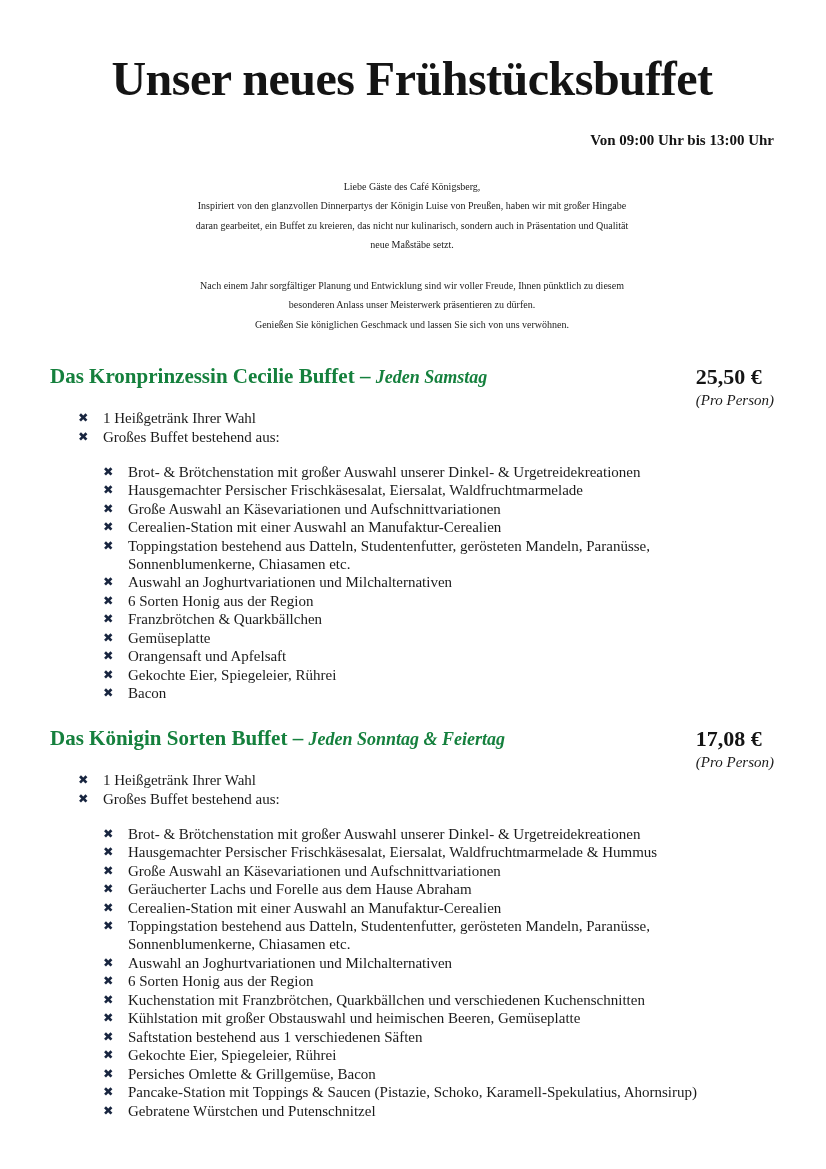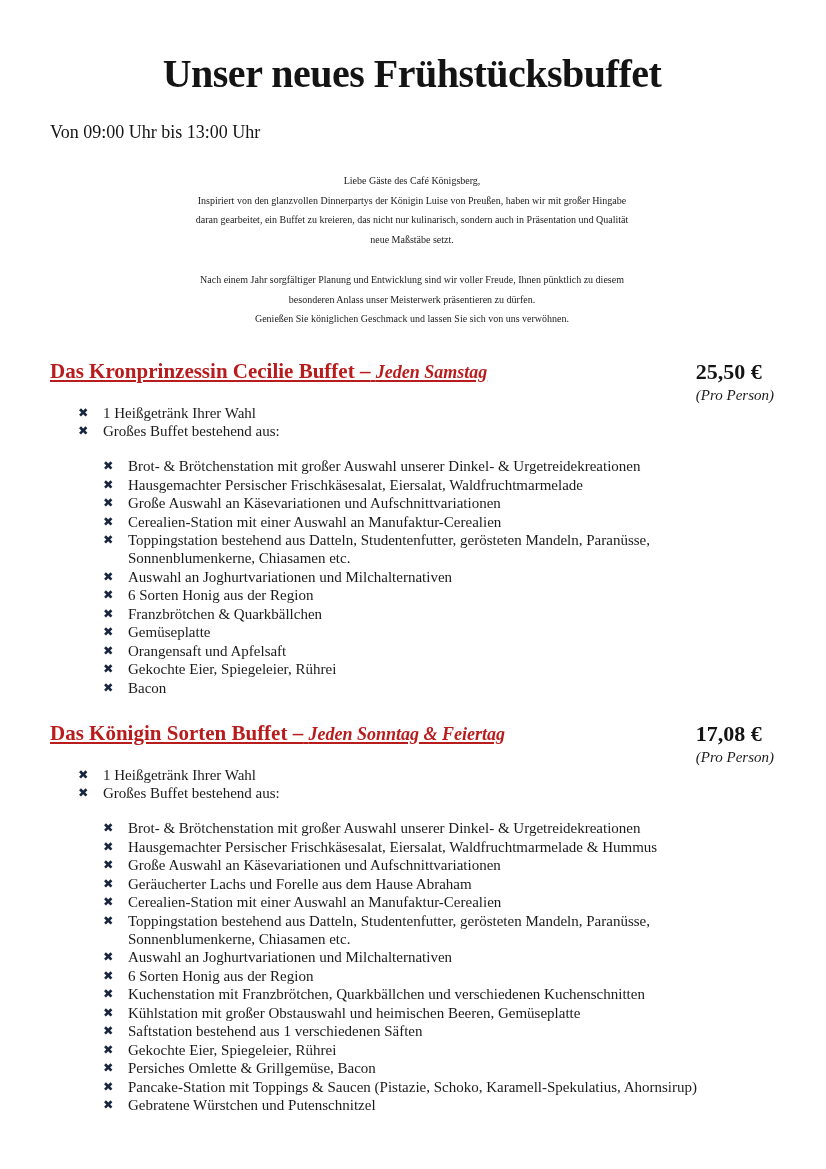--- a/index.html
+++ b/index.html
@@ -16,31 +16,31 @@
   }
   .page {
     box-sizing: border-box;
     width: 826px;
     height: 1169px;
     padding: 50px 52px 0 50px;
   }
   .doc-title {
     margin: 0;
     text-align: center;
-    font-size: 40px;
+    font-size: 48px;
     line-height: 1.2;
     font-weight: 700;
     letter-spacing: -0.5px;
     color: #141414;
   }
   .doc-subtitle {
     margin-top: 24px;
-    text-align: left;
-    font-size: 18px;
-    font-weight: 400;
+    text-align: right;
+    font-size: 15px;
+    font-weight: 700;
     color: #141414;
   }
   .intro p {
     margin: 0;
     text-align: center;
     font-size: 10px;
     line-height: 19.5px;
     white-space: pre-line;
   }
   .intro p.first { margin-top: 28px; }
@@ -51,23 +51,22 @@
   .section.second { margin-top: 24px; }
 
   .sec-header {
     display: flex;
     justify-content: space-between;
     align-items: flex-start;
   }
   .sec-title {
     font-size: 21px;
     font-weight: 700;
-    color: #b91c1c;
+    color: #15803d;
     white-space: nowrap;
-    text-decoration: underline;
   }
   .sec-title .sched {
     font-size: 18px;
     font-style: italic;
   }
   .sec-price-block { flex: none; }
   .price {
     font-size: 22px;
     font-weight: 600;
     color: #141414;

